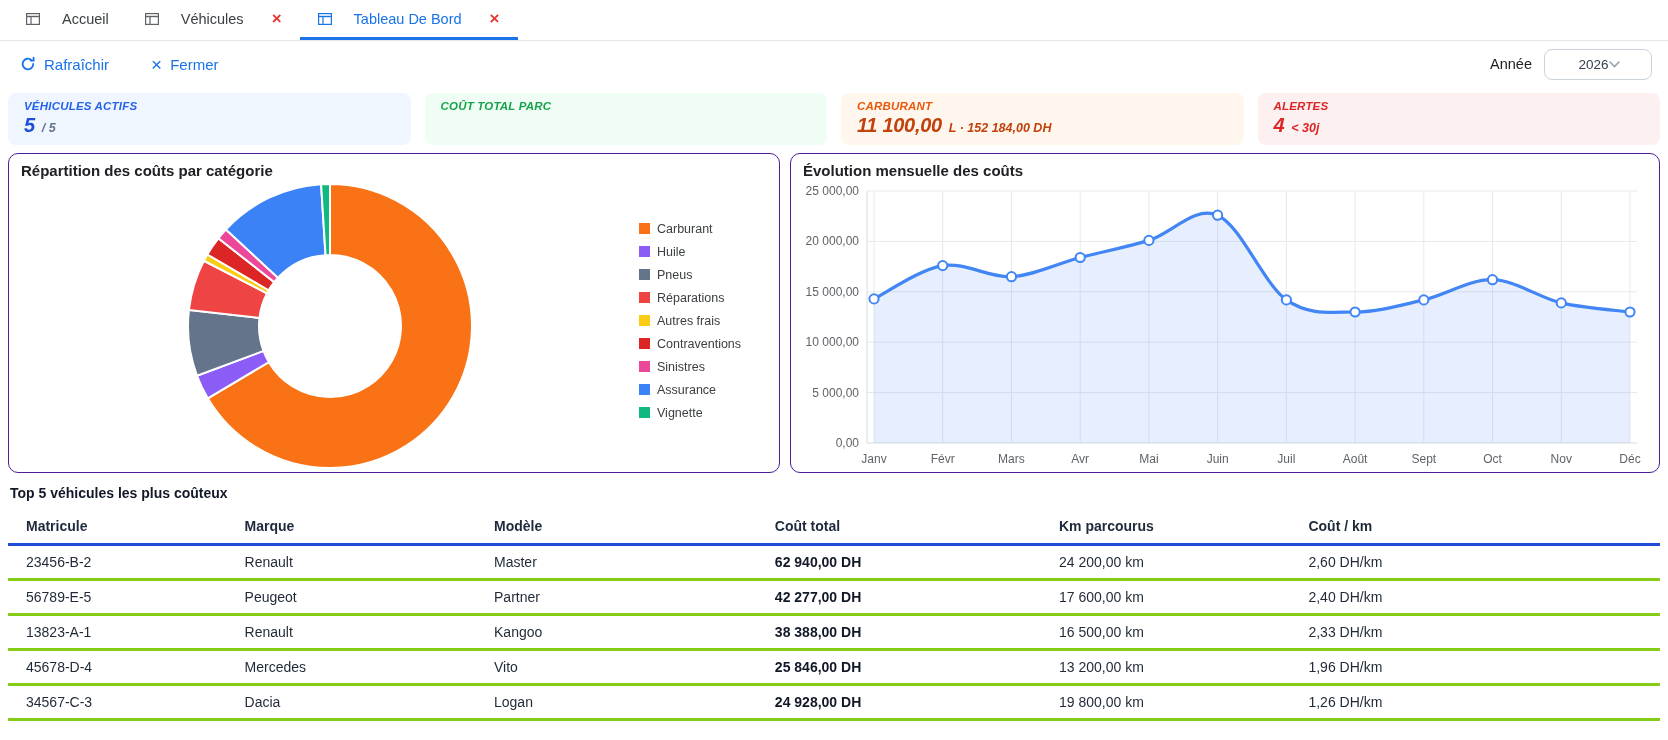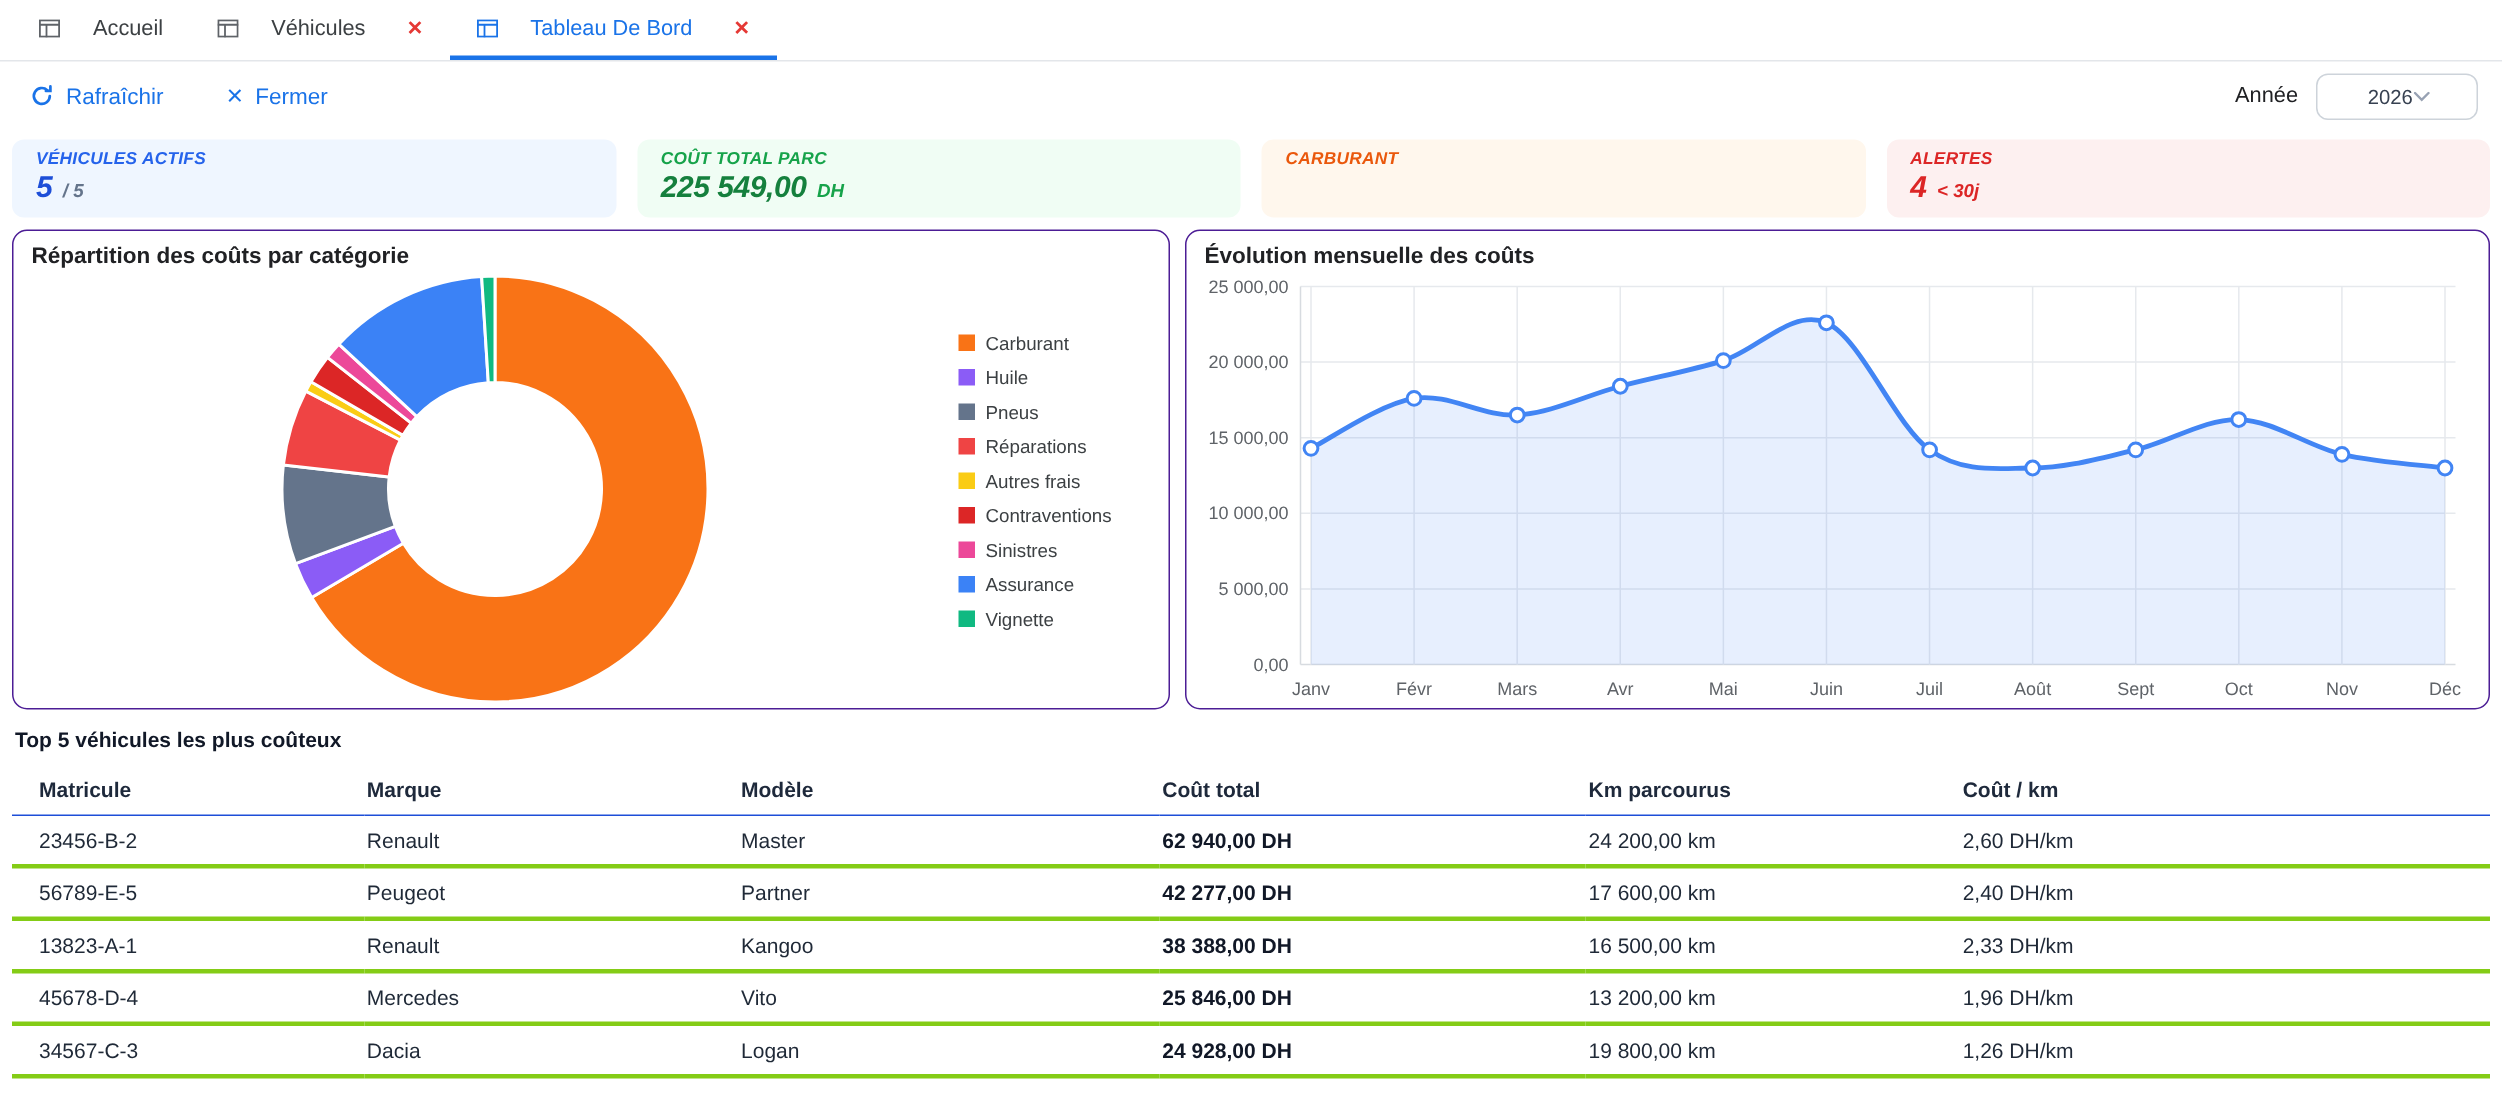--- a/index.html
+++ b/index.html
@@ -40,21 +40,21 @@
   .donut-left { flex: 1; display: flex; justify-content: center; }
   .donut-legend { width: 128px; padding-right: 4px; }
   .legend-item { display: flex; align-items: center; gap: 7px; margin-bottom: 9px; cursor: pointer; }
   .legend-swatch { width: 11px; height: 11px; flex: 0 0 11px; }
   .legend-text { font-size: 12.5px; color: #3c4043; white-space: nowrap; }
 
   
   .table-section { margin: 10px 8px 0 8px; }
   .table-title { font-size: 14px; font-weight: 700; color: #111827; padding: 2px 2px 10px 2px; }
   table { width: 100%; border-collapse: collapse; table-layout: fixed; }
-  th { text-align: left; font-size: 14px; font-weight: 700; color: #1e293b; padding: 7px 8px 9px 2px; border-bottom: 1px solid #1d4ed8; }
+  th { text-align: left; font-size: 14px; font-weight: 700; color: #1e293b; padding: 7px 8px 9px 2px; border-bottom: 3px solid #1d4ed8; }
   td { font-size: 14px; color: #1f2937; padding: 8px 8px 8px 2px; border-bottom: 3px solid #84cc16; }
   td.bold { font-weight: 700; color: #111827; }
   th:first-child, td:first-child { padding-left: 18px; }
   svg text { font-family: "Liberation Sans", sans-serif; }
 </style>
 </head>
 <body>
 
 <div class="tabbar">
   <div class="tab">
@@ -121,27 +121,27 @@
 <div class="cards">
   <div class="card-stat" style="background: rgb(239, 246, 255);">
     <div class="stat-label" style="color: rgb(37, 99, 235);">VÉHICULES ACTIFS</div>
     <div class="stat-line">
         <span class="stat-value" style="color: rgb(29, 78, 216);">5</span>
         <span class="stat-suffix" style="color: rgb(100, 116, 139);">/ 5</span>
       </div>
   </div>
   <div class="card-stat" style="background: rgb(240, 253, 244);">
     <div class="stat-label" style="color: rgb(22, 163, 74);">COÛT TOTAL PARC</div>
-    <div class="stat-line">
-        <span class="stat-value" style="color: rgb(21, 128, 61);">225 549,00</span>
-        <span class="stat-suffix" style="color: rgb(22, 163, 74);">DH</span>
-      </div>
   </div>
   <div class="card-stat" style="background: rgb(255, 247, 237);">
     <div class="stat-label" style="color: rgb(234, 88, 12);">CARBURANT</div>
+    <div class="stat-line">
+        <span class="stat-value" style="color: rgb(194, 65, 12);">11 100,00</span>
+        <span class="stat-suffix" style="color: rgb(194, 65, 12);">L · 152 184,00 DH</span>
+      </div>
   </div>
   <div class="card-stat" style="background: rgb(253, 240, 240);">
     <div class="stat-label" style="color: rgb(220, 38, 38);">ALERTES</div>
     <div class="stat-line">
         <span class="stat-value" style="color: rgb(220, 38, 38);">4</span>
         <span class="stat-suffix" style="color: rgb(220, 38, 38);">&lt; 30j</span>
       </div>
   </div>
 </div>
 

